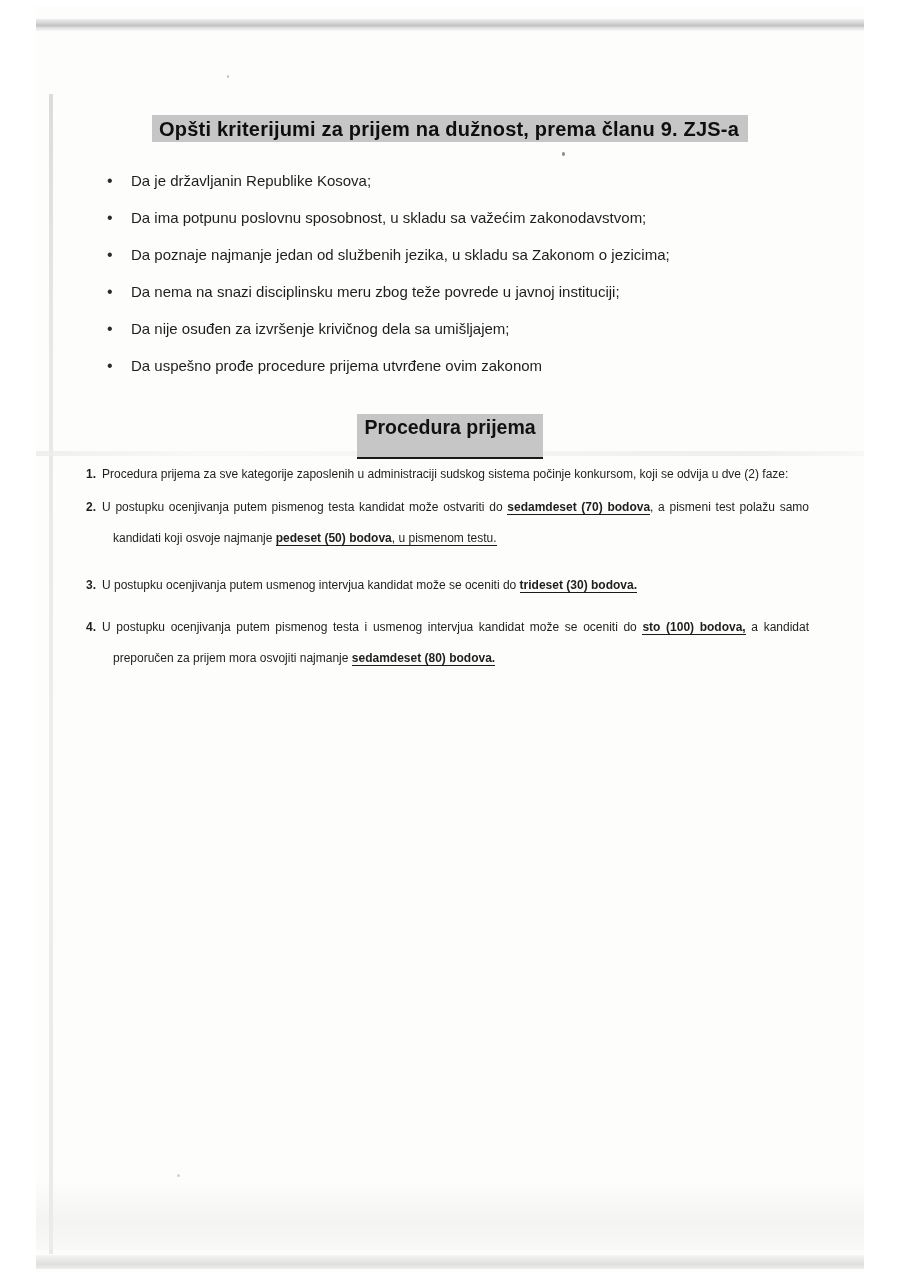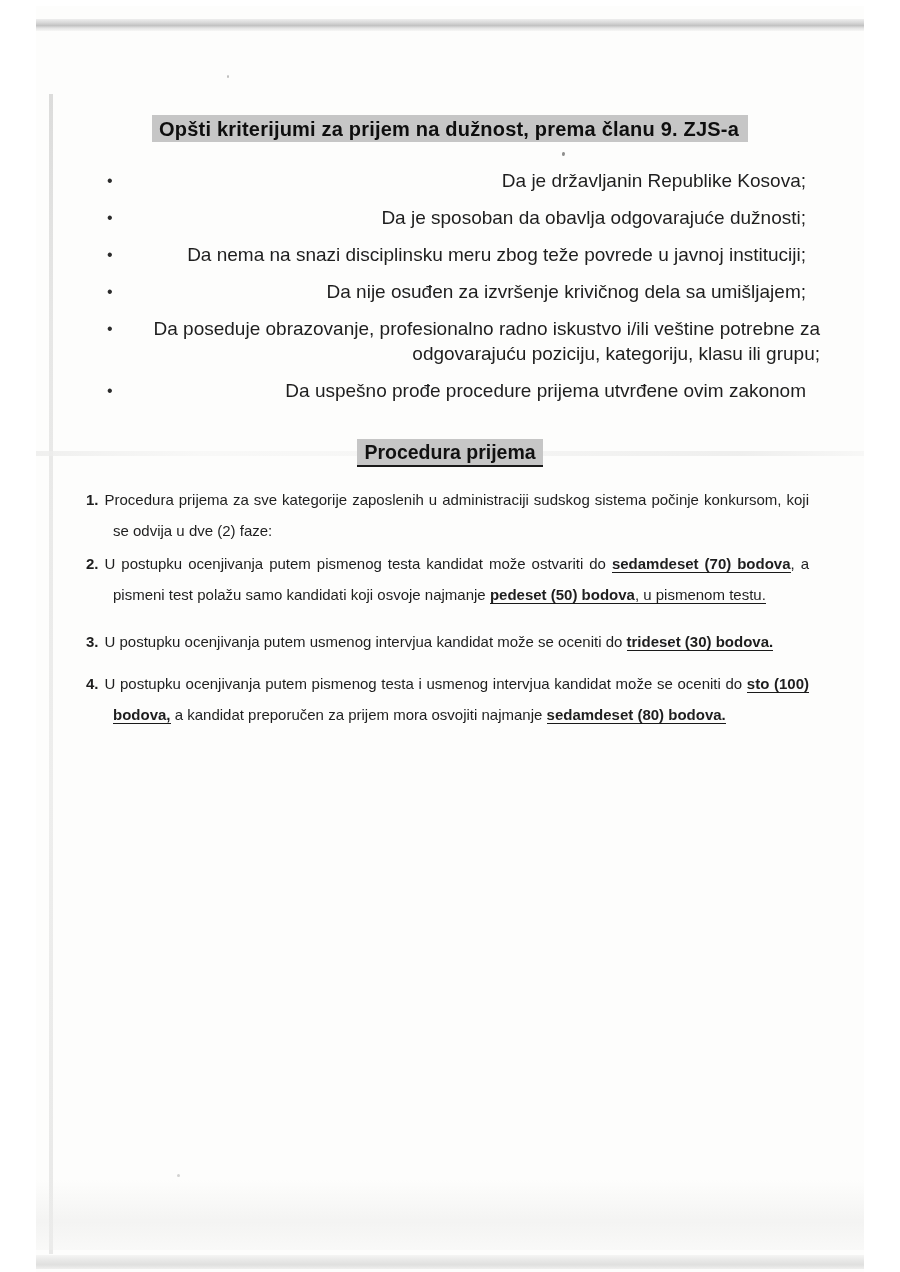--- a/index.html
+++ b/index.html
@@ -51,22 +51,21 @@
     font-size: 20px;
     font-weight: 700;
     letter-spacing: .2px;
     color: #0e0e0e;
   }
   .hl { background: #c6c6c6; padding: 3px 9px 2px 7px; }
   ul.b-list {
     list-style: none;
     margin: 27px 58px 0 0;
     padding-left: 95px;
-    font-size: 19px;
-    text-align: right;
+    font-size: 15px;
   }
   ul.b-list li {
     position: relative;
     line-height: 25px;
     margin-bottom: 12px;
   }
   ul.b-list li::before {
     content: "\2022";
     position: absolute;
     left: -24px;
@@ -77,23 +76,23 @@
   ul.b-list li.wide { margin-right: -14px; }
   h2.sec-heading {
     margin-top: 38px;
     text-align: center;
     font-size: 19.5px;
     font-weight: 700;
     color: #111;
   }
   h2.sec-heading .hl {
     border-bottom: 2.5px solid #1a1a1a;
-    padding: 2px 7px 2px;
+    padding: 2px 7px 19px;
   }
-  .n-list { margin: 20px 55px 0 0; font-size: 15px; }
+  .n-list { margin: 20px 55px 0 0; font-size: 12px; }
   .n-item { text-align: justify; line-height: 31px; }
   .n-item.main { padding-left: 77px; text-indent: -27px; }
   .n-item.sub  { padding-left: 100px; text-indent: -27px; line-height: 30px; }
   .n-item .num { padding-right: 6px; }
   .n-item.main .num { font-weight: 700; }
   .n-item.m-after-1 { margin-top: 14px; }
   .n-item.m-item2   { margin-top: 2px; }
   .n-item.m-item3   { margin-top: 16px; }
   .n-item.m-item4   { margin-top: 11px; }
   .seg-b { font-weight: 700; }
@@ -113,24 +112,24 @@
   <div class="speck-a"></div>
   <div class="speck-b"></div>
   <div class="speck-c"></div>
 
   <div class="content">
 
     <h1 class="doc-title"><span class="hl">Opšti kriterijumi za prijem na dužnost, prema članu 9. ZJS-a</span></h1>
 
     <ul class="b-list" id="bullet-list">
         <li>Da je državljanin Republike Kosova;</li>
-        <li>Da je sposoban da obavlja odgovarajuće dužnosti;</li>
+        <li>Da ima potpunu poslovnu sposobnost, u skladu sa važećim zakonodavstvom;</li>
+        <li>Da poznaje najmanje jedan od službenih jezika, u skladu sa Zakonom o jezicima;</li>
         <li>Da nema na snazi disciplinsku meru zbog teže povrede u javnoj instituciji;</li>
         <li>Da nije osuđen za izvršenje krivičnog dela sa umišljajem;</li>
-        <li class="wide">Da poseduje obrazovanje, profesionalno radno iskustvo i/ili veštine potrebne za odgovarajuću poziciju, kategoriju, klasu ili grupu;</li>
         <li>Da uspešno prođe procedure prijema utvrđene ovim zakonom</li>
       </ul>
 
     <h2 class="sec-heading"><span class="hl">Procedura prijema</span></h2>
 
     <div class="n-list" id="numbered-list">
         <div class="n-item main"><span class="num">1.</span><span>Procedura prijema za sve kategorije zaposlenih u administraciji sudskog sistema počinje konkursom, koji se odvija u dve (2) faze:</span></div>
         <div class="n-item main m-item2"><span class="num">2.</span><span>U postupku ocenjivanja putem pismenog testa kandidat može ostvariti do </span><span class="seg-b seg-u">sedamdeset (70) bodova</span><span>, a pismeni test polažu samo kandidati koji osvoje najmanje </span><span class="seg-b seg-u">pedeset (50) bodova</span><span class="seg-u">, u pismenom testu.</span></div>
         <div class="n-item main m-item3"><span class="num">3.</span><span>U postupku ocenjivanja putem usmenog intervjua kandidat može se oceniti do </span><span class="seg-b seg-u">trideset (30) bodova.</span></div>
         <div class="n-item main m-item4"><span class="num">4.</span><span>U postupku ocenjivanja putem pismenog testa i usmenog intervjua kandidat može se oceniti do </span><span class="seg-b seg-u">sto (100) bodova,</span><span> a kandidat preporučen za prijem mora osvojiti najmanje </span><span class="seg-b seg-u">sedamdeset (80) bodova.</span></div>

